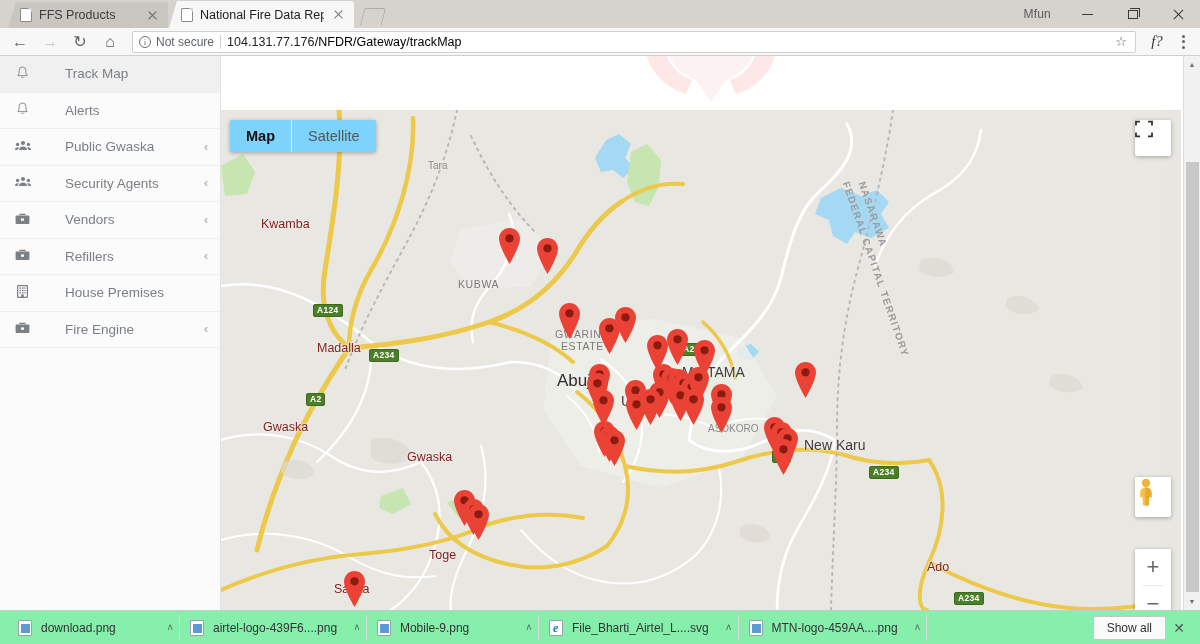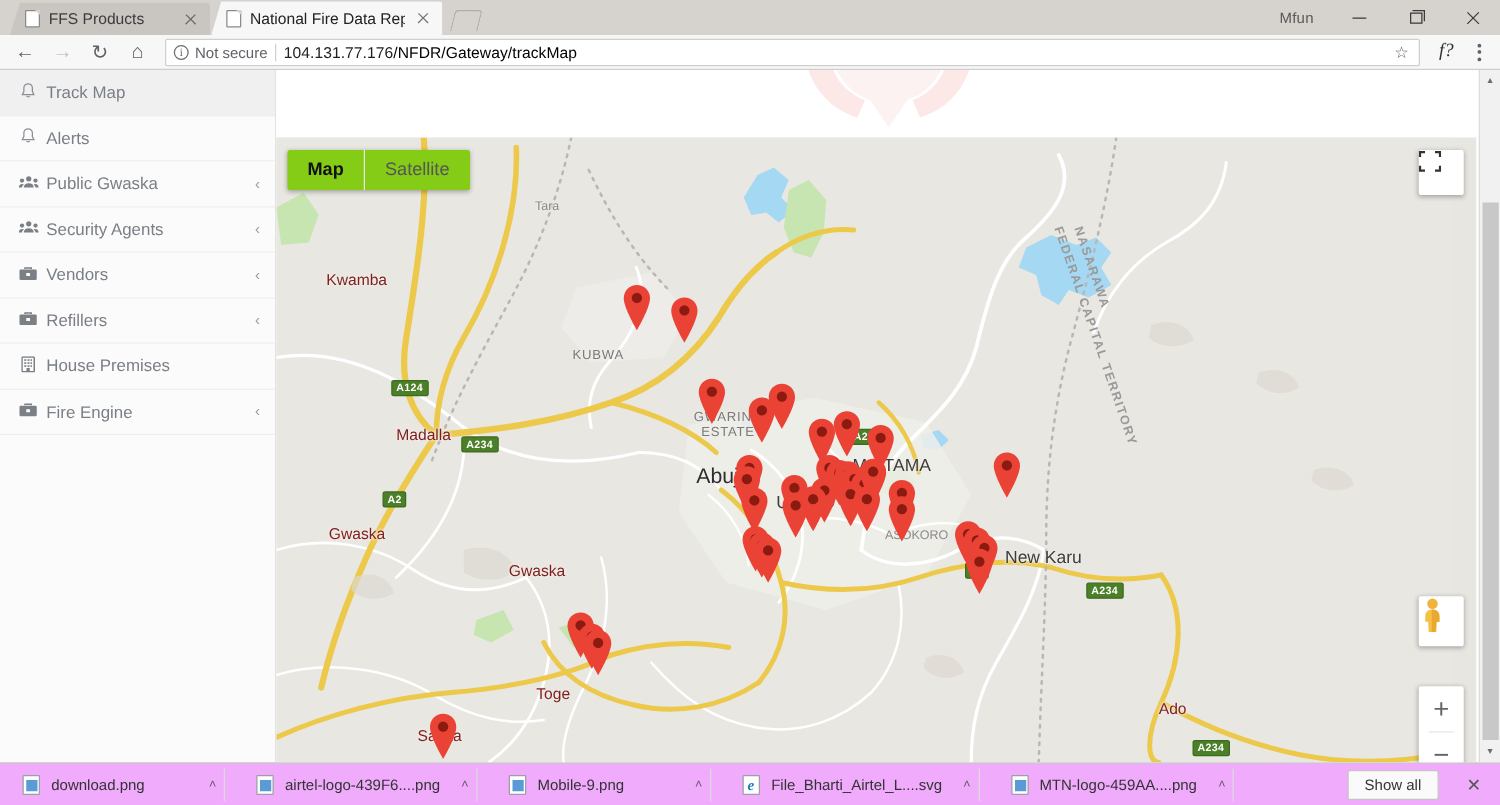--- a/index.html
+++ b/index.html
@@ -132,21 +132,21 @@
   .side-item {
     height: 36.5px; display: flex; align-items: center;
     padding: 0 12px 0 14px; font-size: 13.5px; color: #7a7f86;
     border-bottom: 1px solid #efefef; gap: 6px;
   }
   .side-item.active { background: #f0f0f0; }
   .side-ico {
     width: 17px; flex: 0 0 17px; font-size: 13px; color: #85898f;
     text-align: center; line-height: 1;
   }
-  .side-label { flex: 1; white-space: nowrap; }
+  .side-label { flex: 1; white-space: nowrap; margin-left: 28px; }
   .side-caret { font-size: 12px; color: #9aa0a6; }
 
   #content {
     flex: 1; position: relative; background: #fff; overflow: hidden;
   }
   #watermark {
     position: absolute; left: 50%; top: -104px; transform: translateX(-50%);
     width: 210px; height: 170px; opacity: .16; pointer-events: none; z-index: 1;
   }
   #page-head {
@@ -184,21 +184,21 @@
   .territory-label {
     position: absolute; font-size: 10px; color: #9a9a9a; letter-spacing: 1.3px;
     white-space: nowrap; font-weight: bold;
   }
 
   .pin { position: absolute; width: 25px; height: 38px; }
   .pin svg { position: static; display: block; }
 
   #maptype {
     position: absolute; left: 9px; top: 10px; z-index: 20;
-    background: #84cc16; border-radius: 2px; display: flex;
+    background: #7dd3fc; border-radius: 2px; display: flex;
     box-shadow: 0 1px 4px rgba(0,0,0,.3); overflow: hidden;
   }
   .mt-btn {
     padding: 8px 16px; font-size: 14.5px; color: #565656;
   }
   .mt-btn.sel { color: #111; font-weight: bold; border-right: 1px solid #e6e6e6; }
 
   #fullscreen-btn {
     position: absolute; right: 10px; top: 10px; z-index: 20;
     width: 36px; height: 36px; background: #fff; border-radius: 2px;
@@ -232,22 +232,22 @@
     font-size: 7px; color: #6e6e6e;
   }
   #sb-thumb {
     position: absolute; left: 2px; width: 13px; top: 106px; height: 430px;
     background: #c8c8c8; border-radius: 0;
   }
 
   
   #downloadbar {
     position: absolute; left: 0; bottom: 0; width: 1200px; height: 34px;
-    background: #f0abfc; border-top: 1px solid #c9c9c9;
-    display: flex; align-items: center; padding: 12px 8px; gap: 15px;
+    background: #86efac; border-top: 1px solid #c9c9c9;
+    display: flex; align-items: center; padding: 12px 8px; gap: 0;
   }
   .dl-item {
     display: flex; align-items: center; gap: 9px; height: 26px;
     padding: 0 6px 0 10px; min-width: 172px; border-right: 1px solid #dadada;
     font-size: 12px; color: #333;
   }
   .dl-ico {
     width: 14px; height: 16px; flex: 0 0 14px; background: #fff;
     border: 1px solid #9aa0a6; border-radius: 1px; position: relative;
   }

